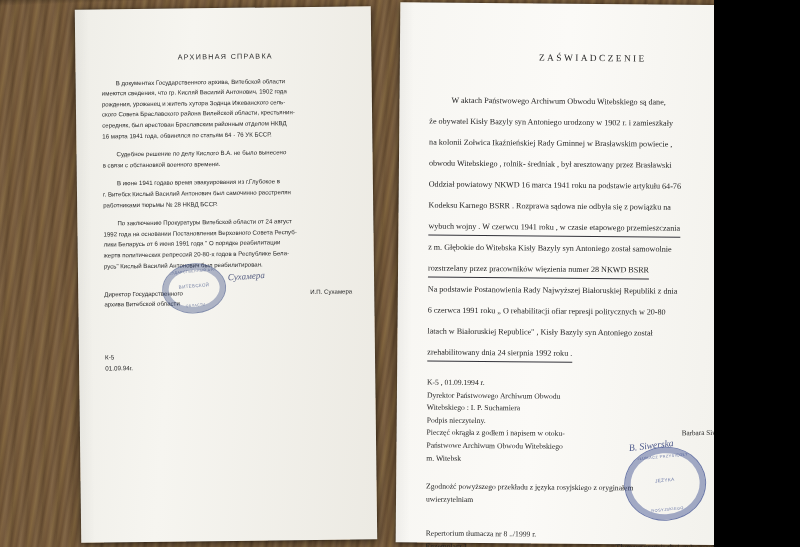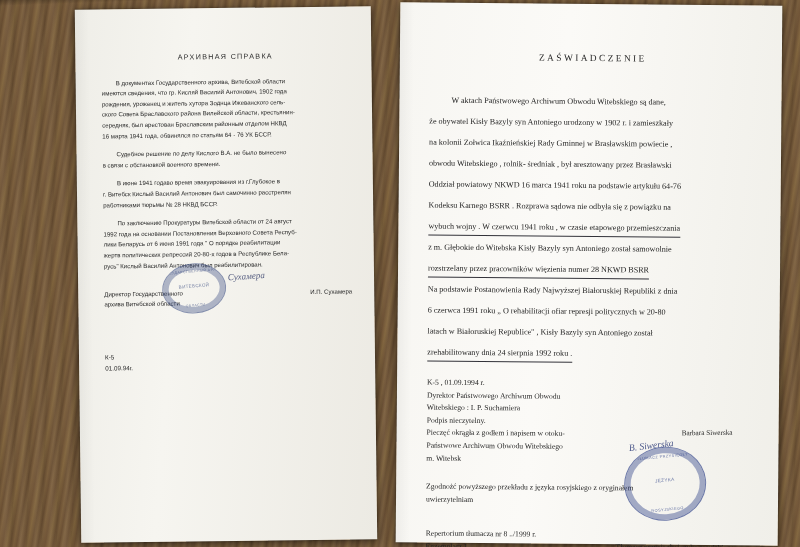--- a/index.html
+++ b/index.html
@@ -8,21 +8,21 @@
     background: #000;
   }
   body {
     width: 800px;
     height: 547px;
     overflow: hidden;
     font-family: "Liberation Serif", serif;
   }
   #scene {
     position: relative;
-    width: 800px;
+    width: 714px;
     height: 547px;
     background:
       repeating-linear-gradient(100deg,
         #6d5235 0px, #7b5f3d 3px, #6a4f33 6px, #7e6240 9px, #705437 13px, #82663f 17px, #6c5134 21px),
       linear-gradient(180deg, #6b5033 0%, #7a5d3a 40%, #6a4e32 100%);
     overflow: hidden;
   }
   
   #scene::before {
     content: "";

